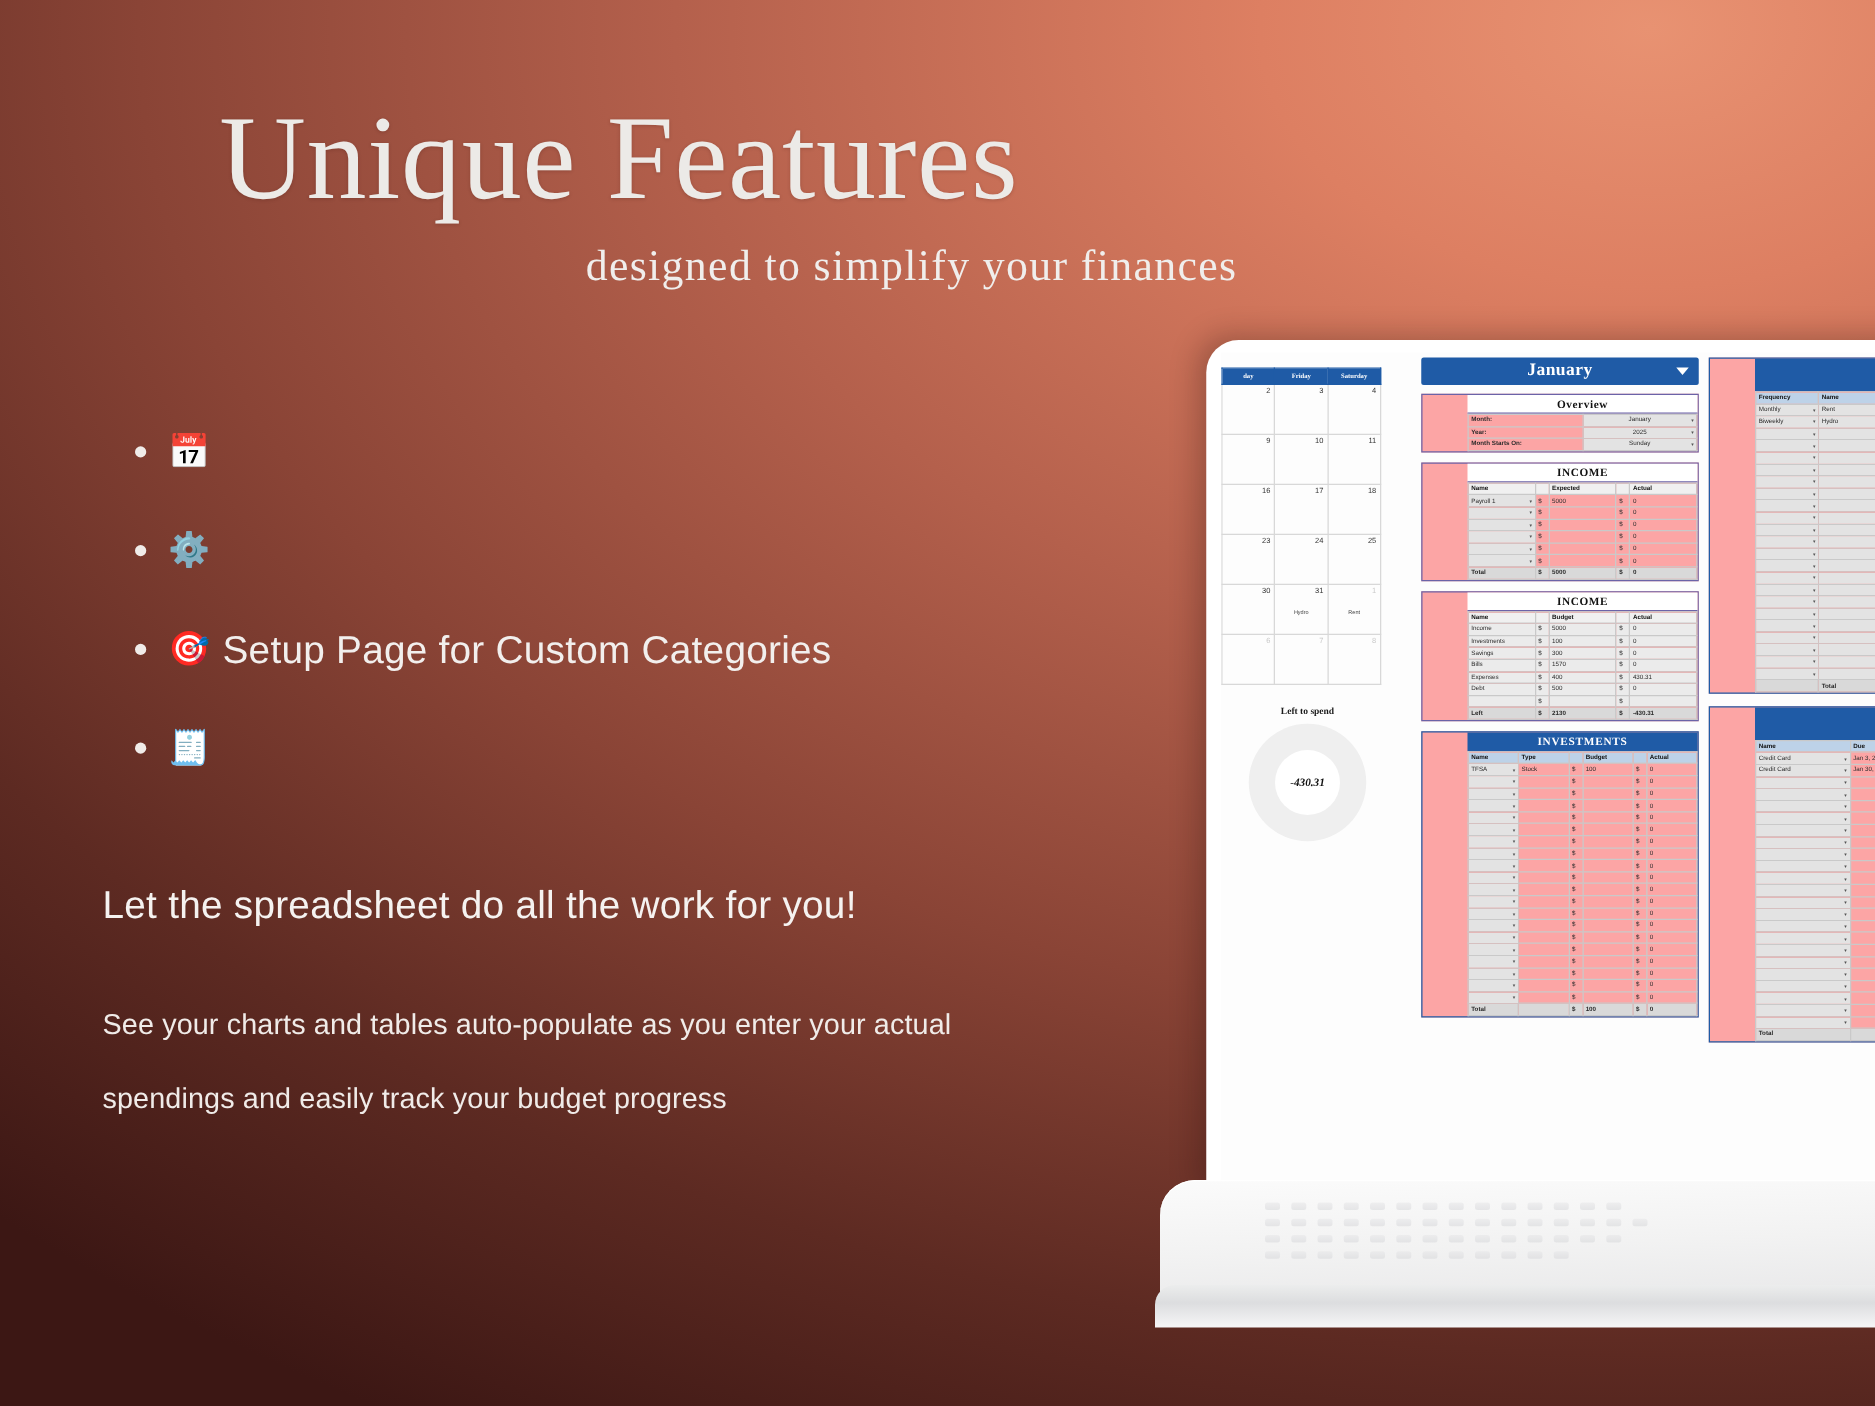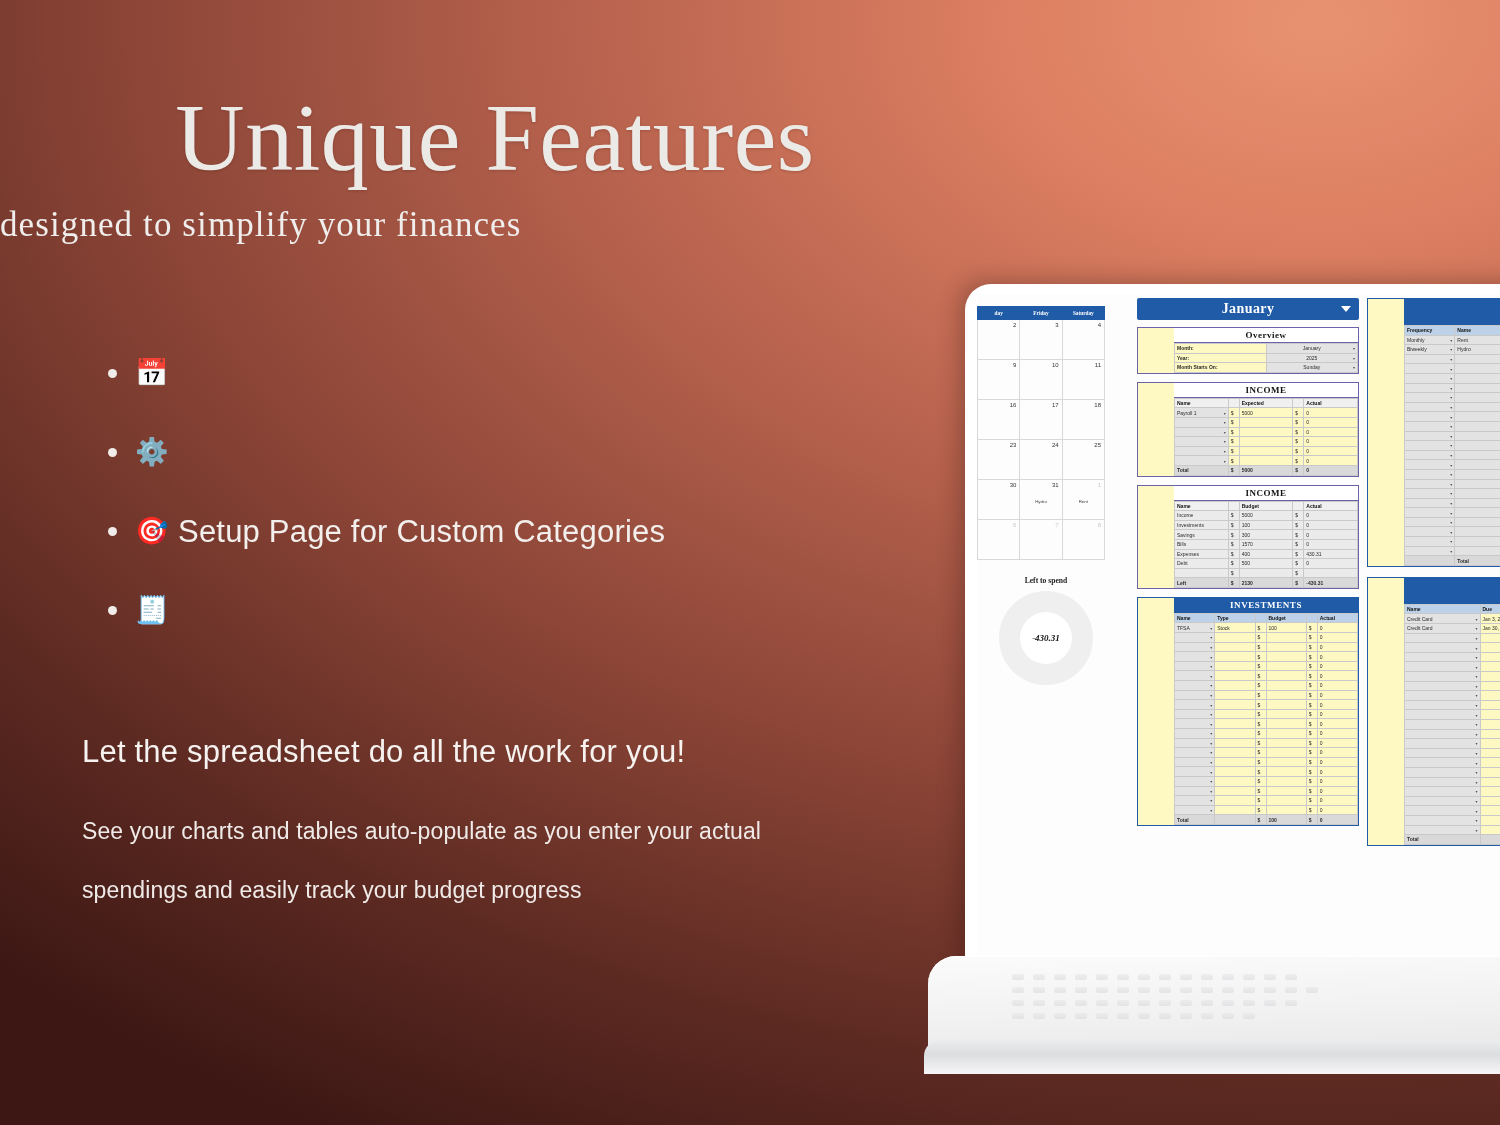--- a/index.html
+++ b/index.html
@@ -4,36 +4,36 @@
 <style>
   * { box-sizing: border-box; margin: 0; padding: 0; }
   html, body { width: 1500px; height: 1125px; overflow: hidden; }
   body {
     font-family: "Liberation Sans", sans-serif;
     position: relative;
     background:
       radial-gradient(130% 115% at 88% 2%, #e89272 0%, #dd7f62 16%, #b4604c 40%, #8a4436 62%, #5d2a22 82%, #3c1714 100%),
       linear-gradient(150deg, #8a4a3b 0%, #73382d 45%, #3d1916 100%);
   }
-  .stage { position: absolute; inset: 0; margin-top: 12px; }
+  .stage { position: absolute; inset: 0; }
 
   
   .left-col { position: absolute; left: 0; top: 0; width: 990px; height: 1125px; }
 
   .title {
     position: absolute; left: 0; top: 78px; width: 990px;
     text-align: center;
     font-family: "Liberation Serif", "DejaVu Serif", serif;
     font-size: 96px; line-height: 1.0;
     color: #eceae7; letter-spacing: 0.5px;
     text-shadow: 0 1px 3px rgba(60,20,15,.22);
   }
   .subtitle {
     position: absolute; left: 0; top: 193px; width: 990px;
-    text-align: left;
+    text-align: right;
     font-family: "Liberation Serif", "DejaVu Serif", serif;
     font-size: 35px; color: #f0eeec; letter-spacing: 1.1px;
   }
 
   .bullets { position: absolute; left: 108px; top: 322px; width: 880px; }
   .bullet {
     display: flex; align-items: center;
     height: 79px;
     font-size: 31px; color: #f2efed; font-weight: 300;
     letter-spacing: .2px;
@@ -42,21 +42,21 @@
     width: 9px; height: 9px; border-radius: 50%;
     background: #f0ece9; flex: 0 0 auto; margin-right: 18px;
   }
   .bullet .emo {
     font-size: 27px; margin-right: 13px; line-height: 1;
     flex: 0 0 auto; width: 30px; text-align: center;
   }
   .bullet .txt { white-space: nowrap; }
 
   .lead {
-    position: absolute; left: 82px; top: 722px; width: 900px;
+    position: absolute; left: 82px; top: 706px; width: 900px;
     font-size: 31px; color: #f5f2f0; font-weight: 300; letter-spacing: .2px;
   }
   .body-copy {
     position: absolute; left: 82px; top: 790px; width: 900px;
     font-size: 23px; color: #f0ebe8; font-weight: 300; line-height: 2.55;
     letter-spacing: .1px;
   }
 
   
   .laptop { position: absolute; left: 928px; top: 272px; width: 600px; height: 790px; }
@@ -90,21 +90,21 @@
     opacity: .5;
   }
   .kbrow { display: flex; gap: 9px; margin-bottom: 7px; padding-left: 12px; }
   .key {
     width: 12px; height: 6px; border-radius: 2px;
     background: linear-gradient(180deg, #e6e6e8, #d4d5d8);
   }
 
   
   .sheet { position: absolute; font-size: 5.2px; color: #222; }
-  .panel { background: #fef9c3; padding-left: 36px; }
+  .panel { background: #fca5a5; padding-left: 36px; }
   .ttl-blue {
     background: #1f5ba6; color: #fff; font-weight: bold;
     text-align: center; font-family: "Liberation Serif", serif;
     letter-spacing: .6px;
   }
   .ttl-plain {
     background: #fff; color: #111; font-weight: bold; text-align: center;
     font-family: "Liberation Serif", serif; letter-spacing: .5px;
     border: 1px solid #6b63a8;
   }

